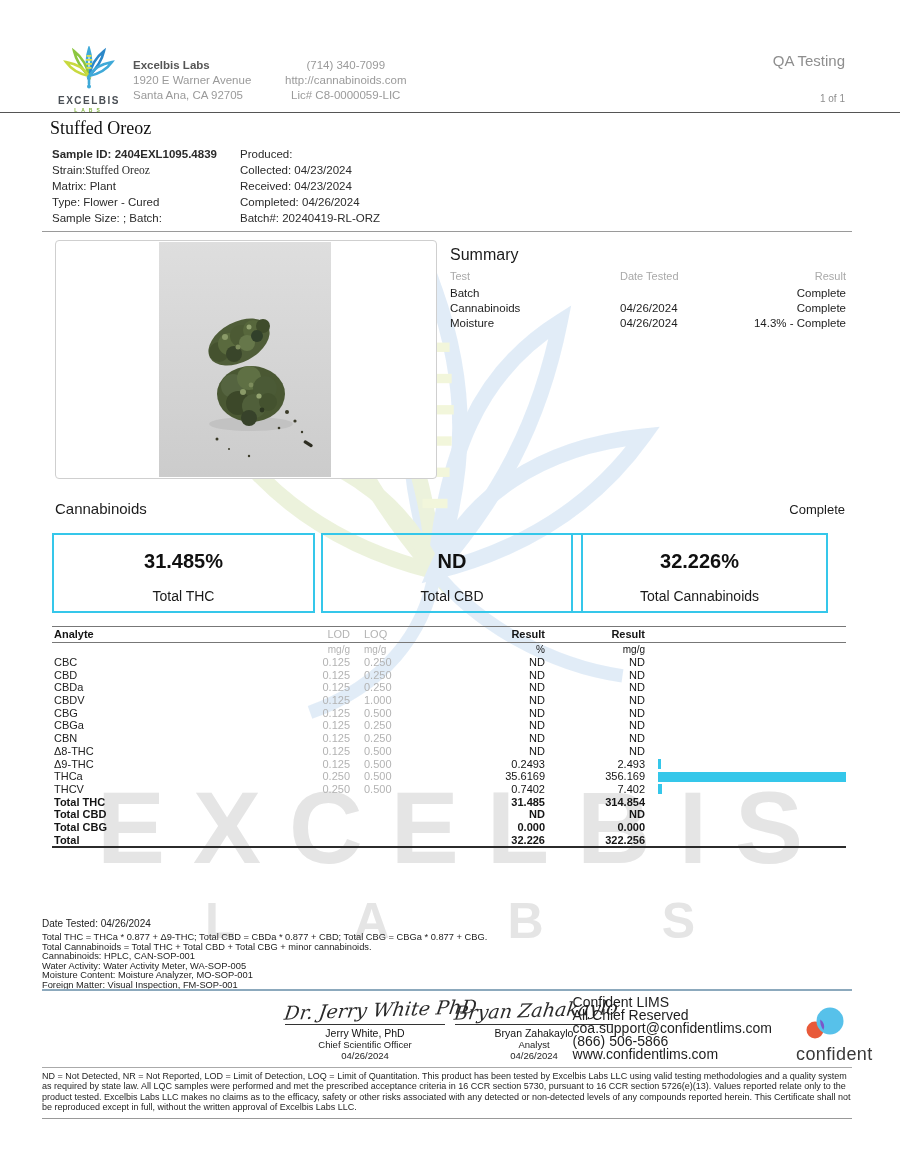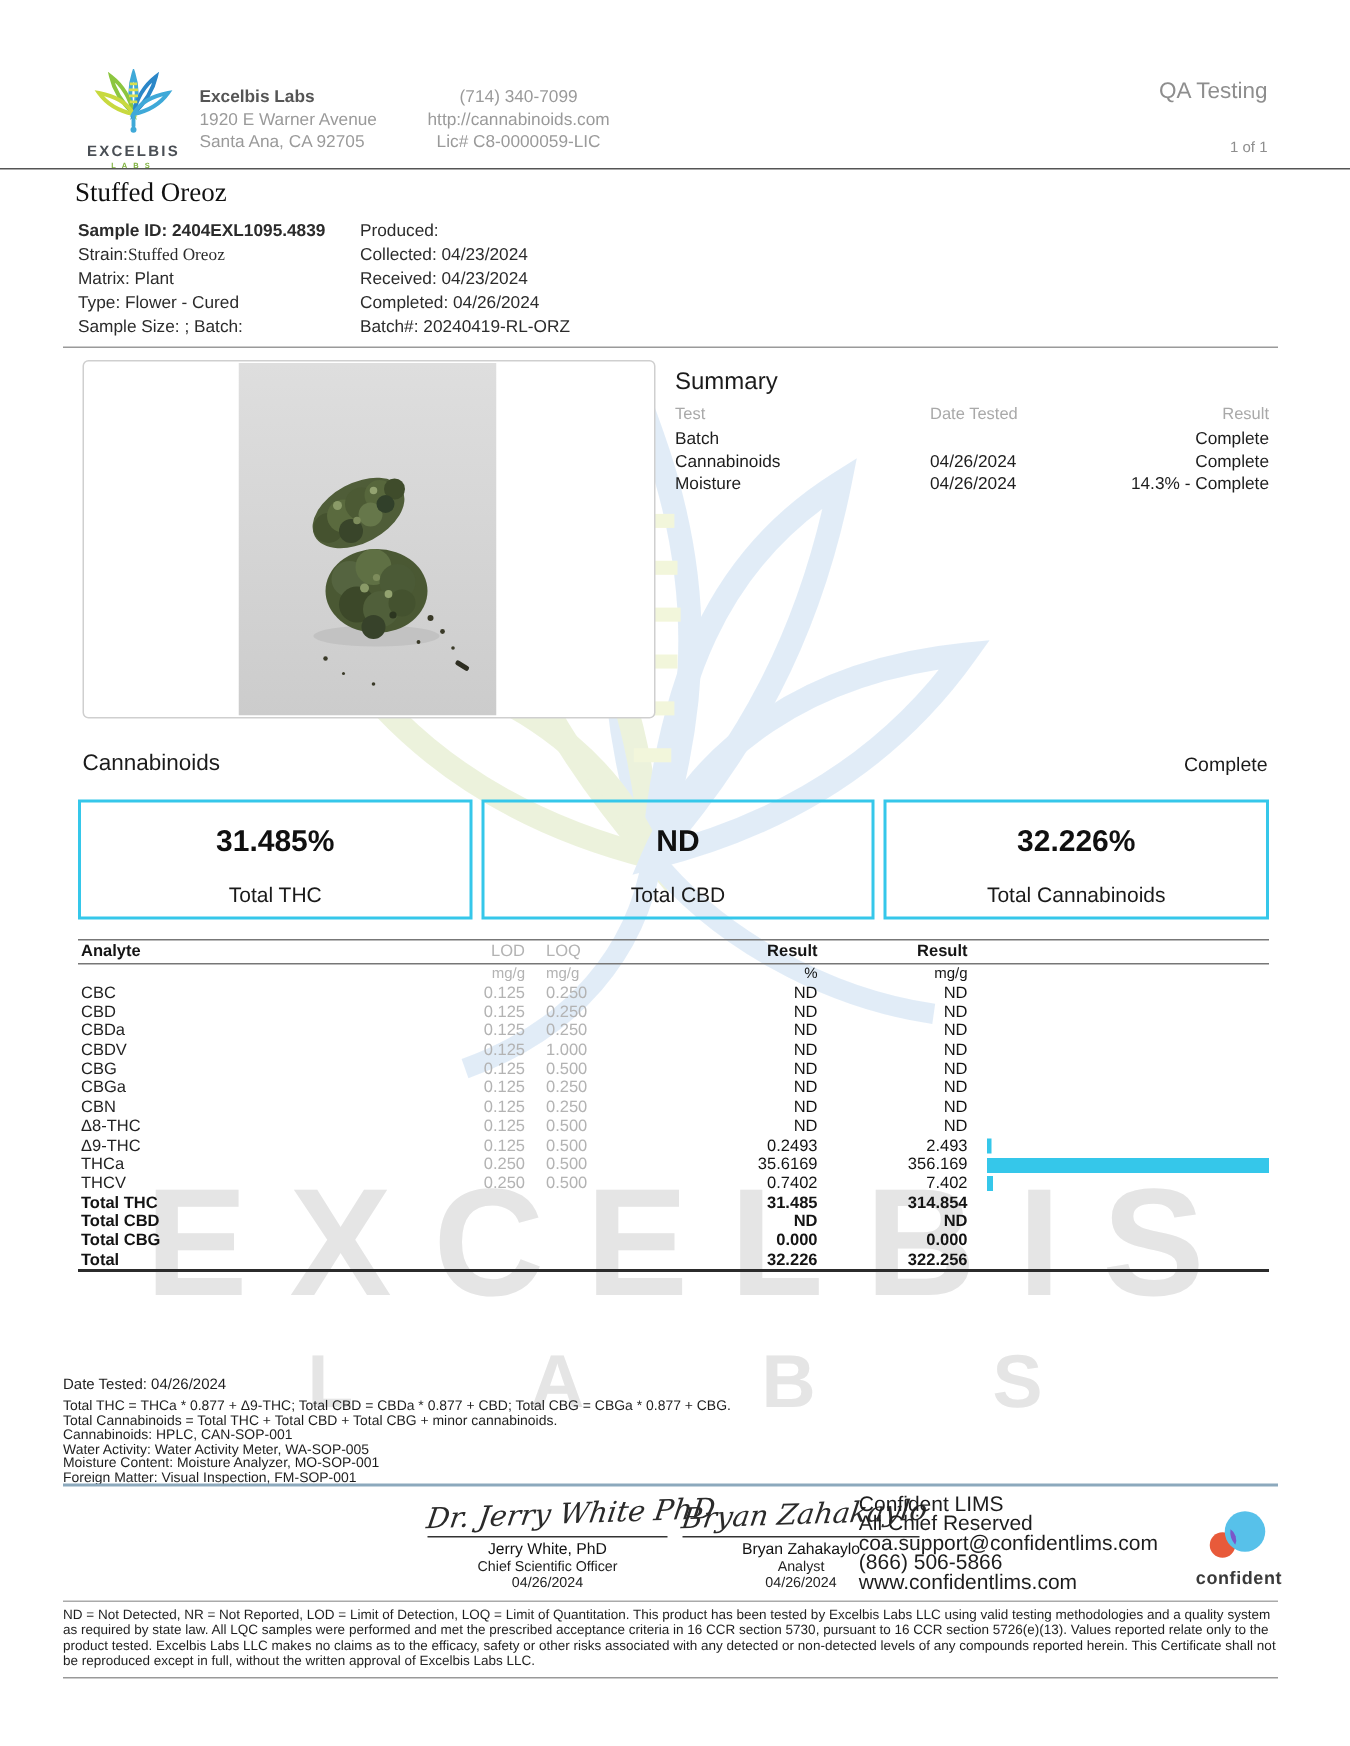--- a/index.html
+++ b/index.html
@@ -71,21 +71,21 @@
   .f-methods{left:42px;top:933px;font-size:9.3px;line-height:9.6px;color:#1d1d1d;}
   .sig{position:absolute;text-align:center;}
   .sig-script{font-family:"DejaVu Serif",serif;font-style:italic;font-size:19px;color:#2a2a2a;
               transform:skewX(-10deg) rotate(-2deg);white-space:nowrap;}
   .sig-line{border-top:1.5px solid #333;margin-top:3px;}
   .sig-name{font-size:10.5px;color:#111;margin-top:2px;}
   .sig-role{font-size:9.5px;color:#222;}
   .sig-date{font-size:9.5px;color:#222;}
   .lims{right:128px;top:996px;font-size:14px;line-height:13px;color:#1d1d1d;text-align:left;}
   .clogo{left:796px;top:1006px;width:60px;text-align:center;}
-  .clogo-word{font-size:12px;color:#3a3a3a;margin-top:0px;letter-spacing:.4px;font-weight:bold;}
+  .clogo-word{font-size:18px;color:#3a3a3a;margin-top:0px;letter-spacing:.4px;}
   .disclaimer{left:42px;top:1071px;width:814px;font-size:9px;line-height:10.4px;color:#1f1f1f;}
 </style>
 </head>
 <body>
 
 <div class="page">
 
   <svg class="wm-leaf" viewBox="0 0 480 480">
     <g fill="none" stroke="#cadef2" stroke-width="15">
       <path d="M240,60 C272,150 272,230 240,330 C208,230 208,150 240,60 Z"></path>
@@ -242,21 +242,21 @@
     <div class="abs cann-status">Complete</div>
 
     <div class="tot-box" style="left:52px;width:263px;">
       <div class="tot-val">31.485%</div>
       <div class="tot-lab">Total THC</div>
     </div>
     <div class="tot-box" style="left:321px;width:262px;">
       <div class="tot-val">ND</div>
       <div class="tot-lab">Total CBD</div>
     </div>
-    <div class="tot-box" style="left:589px;width:257px;">
+    <div class="tot-box" style="left:571px;width:257px;">
       <div class="tot-val">32.226%</div>
       <div class="tot-lab">Total Cannabinoids</div>
     </div>
 
     <div class="abs atable">
       <div class="t-head">
         <span class="ca b dark">Analyte</span>
         <span class="clod gray">LOD</span>
         <span class="cloq gray">LOQ</span>
         <span class="cpct b dark">Result</span>

